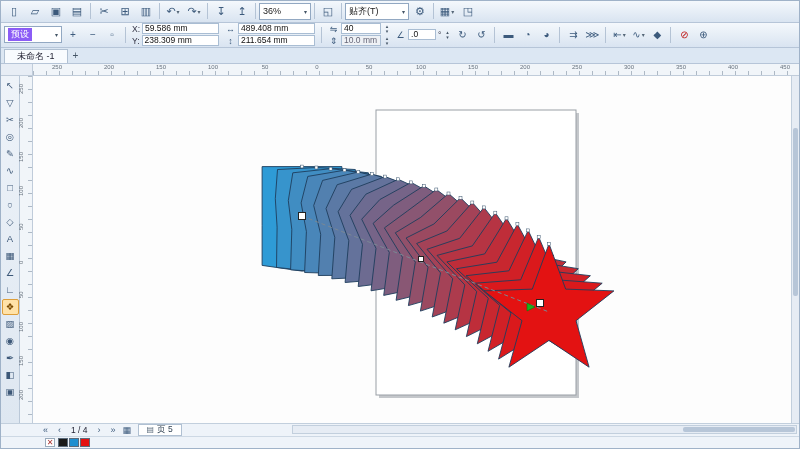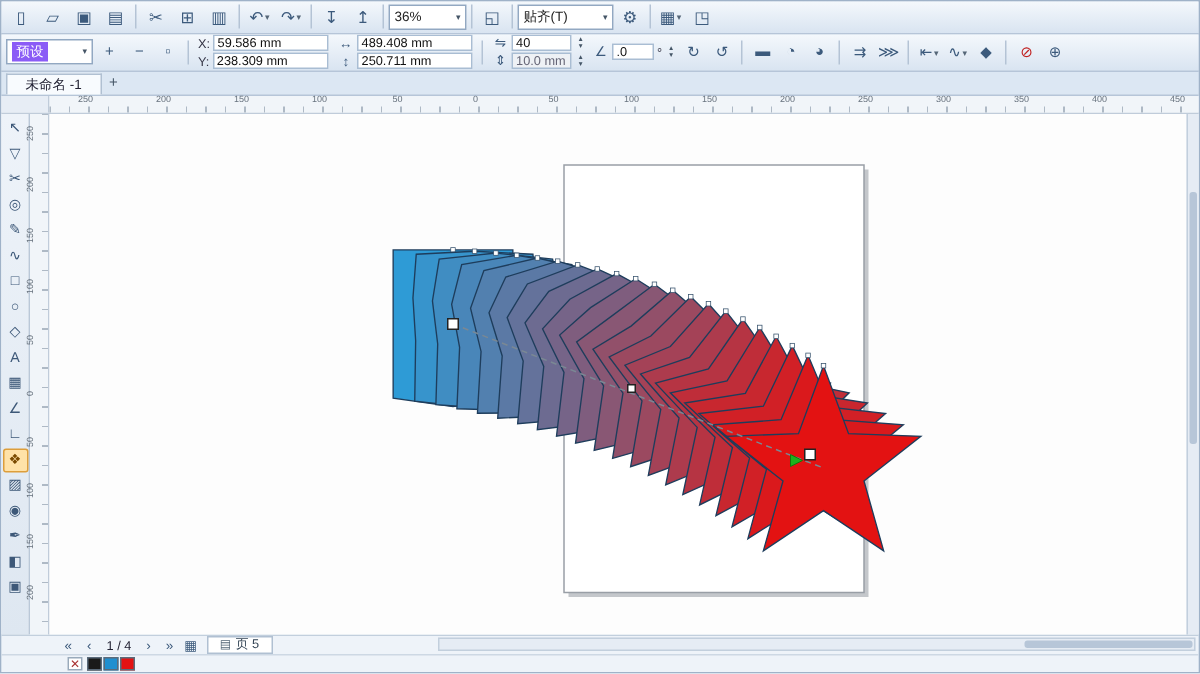--- a/index.html
+++ b/index.html
@@ -161,21 +161,21 @@
       </div>
     </div>
 
     <div class="stack">
       <div class="row">
         <span class="gicon">↔</span>
         <span class="pin">489.408 mm</span>
       </div>
       <div class="row">
         <span class="gicon">↕</span>
-        <span class="pin">250.711 mm</span>
+        <span class="pin">211.654 mm</span>
       </div>
     </div>
     <div class="sep"></div>
 
     <div class="stack">
       <div class="row">
         <span class="gicon">⇋</span>
         <span class="pin w40">40</span>
         <span class="spin">
             <i>▴</i>

